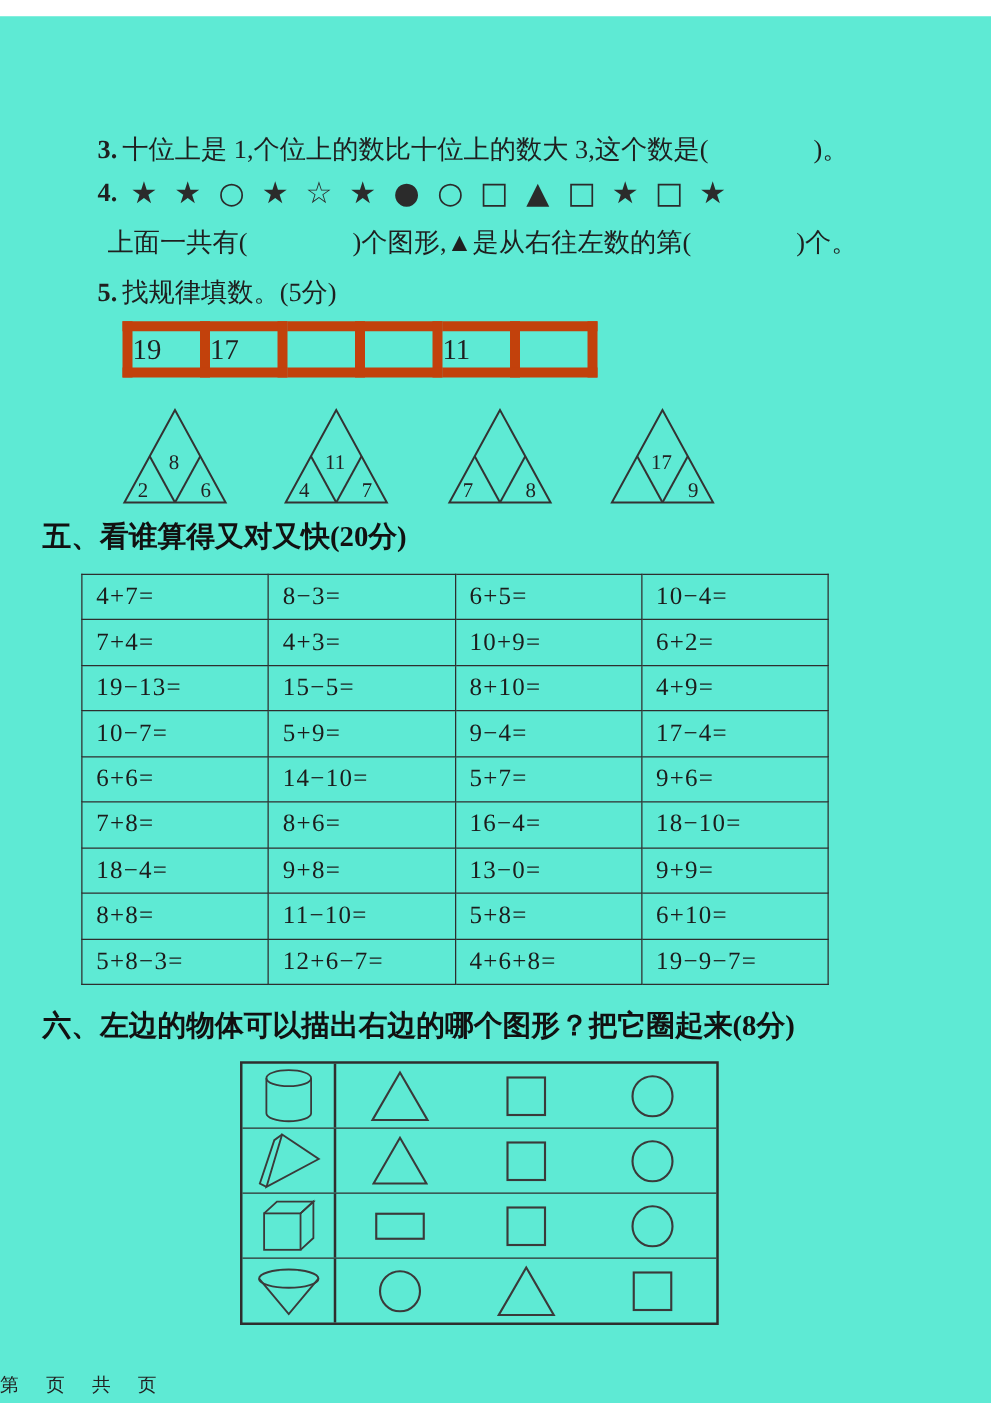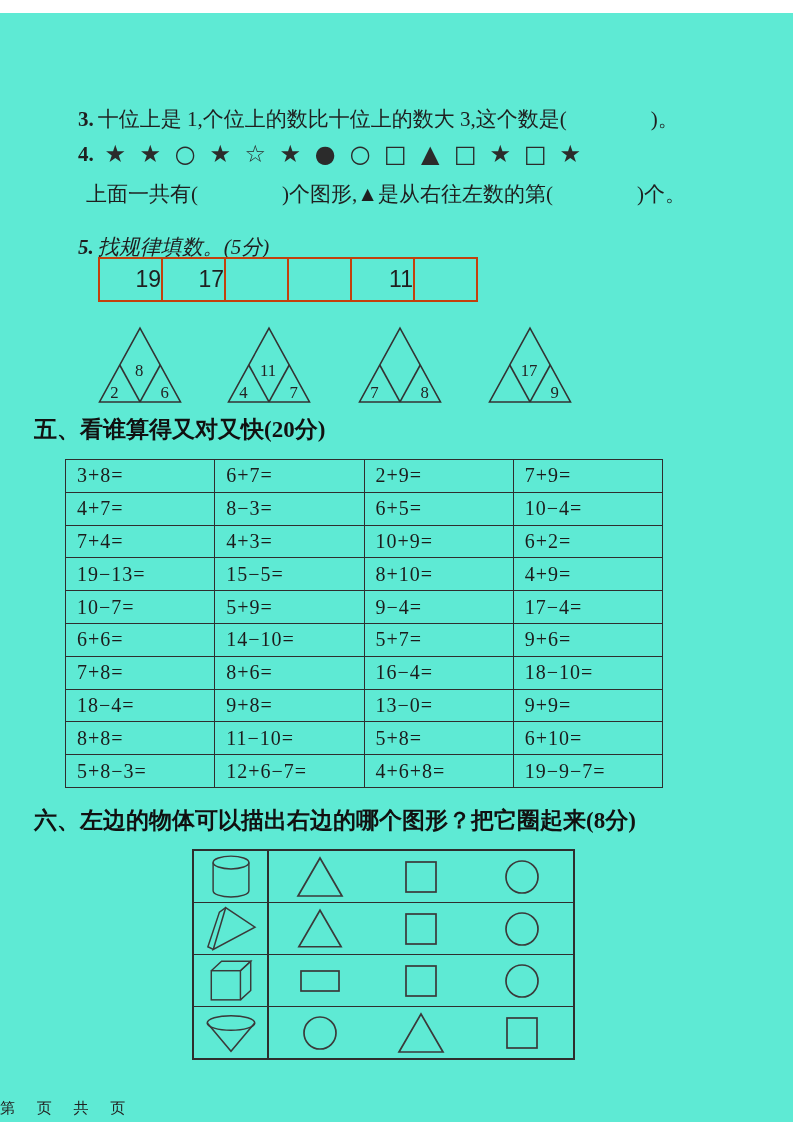--- a/index.html
+++ b/index.html
@@ -18,22 +18,22 @@
   .shape-row .qnum { font-size:21px; }
   .glyph {
     font-family:"DejaVu Sans", sans-serif;
     font-size:24px; line-height:30px; color:#2b2b2b;
     width:35px; text-align:center; display:inline-block;
   }
 
   
   .seq-table { border-collapse:collapse; table-layout:fixed; width:380px; height:45px; }
   .seq-table td {
-    border:2px solid #c2410c; text-align:right; vertical-align:middle;
-    font-size:23px; font-family:Liberation Sans, sans-serif;
+    border:8px solid #c2410c; text-align:left; vertical-align:middle;
+    font-size:23px; font-family:Liberation Serif, serif;
   }
 
   
   .tri-svg { overflow:visible; }
   .tri-svg path, .tri-svg line { fill:none; stroke:#333; stroke-width:1.8; }
   .tri-svg text { fill:#222; font-family:"Liberation Serif", serif; font-size:19px; text-anchor:middle; }
 
   
   .sec-heading { font-size:23px; font-weight:bold; white-space:nowrap; color:#111; }
 
@@ -79,21 +79,21 @@
     <span class="glyph">□</span>
     <span class="glyph">▲</span>
     <span class="glyph">□</span>
     <span class="glyph">★</span>
     <span class="glyph">□</span>
     <span class="glyph">★</span>
   </div>
 
   <div class="abs qline" style="left:86px; top:167px;">上面一共有(　　　　)个图形,▲是从右往左数的第(　　　　)个。</div>
 
-  <div class="abs qline" style="left:78px; top:220px;font-style:italic;">
+  <div class="abs qline" style="left:78px; top:207px;">
     <span class="qnum">5.</span><span>找规律填数。(5分)</span>
   </div>
 
   <table class="abs seq-table" style="left:98px; top:244px;">
     <tbody>
         <tr>
       <td>19</td>
       <td>17</td>
       <td></td>
       <td></td>
@@ -133,26 +133,20 @@
       <path d="M73,46 L50,88"></path>
     <text x="49" y="58">17</text>
     <text x="21" y="83"></text>
     <text x="78" y="83">9</text>
   </svg>
 
   <div class="abs sec-heading" style="left:34px; top:401px;">五、看谁算得又对又快(20分)</div>
 
   <table class="abs calc-table" style="left:65px; top:446px;">
     <tbody>
-        <tr>
-      <td>3+8=</td>
-      <td>6+7=</td>
-      <td>2+9=</td>
-      <td>7+9=</td>
-    </tr>
     <tr>
       <td>4+7=</td>
       <td>8−3=</td>
       <td>6+5=</td>
       <td>10−4=</td>
     </tr>
     <tr>
       <td>7+4=</td>
       <td>4+3=</td>
       <td>10+9=</td>

